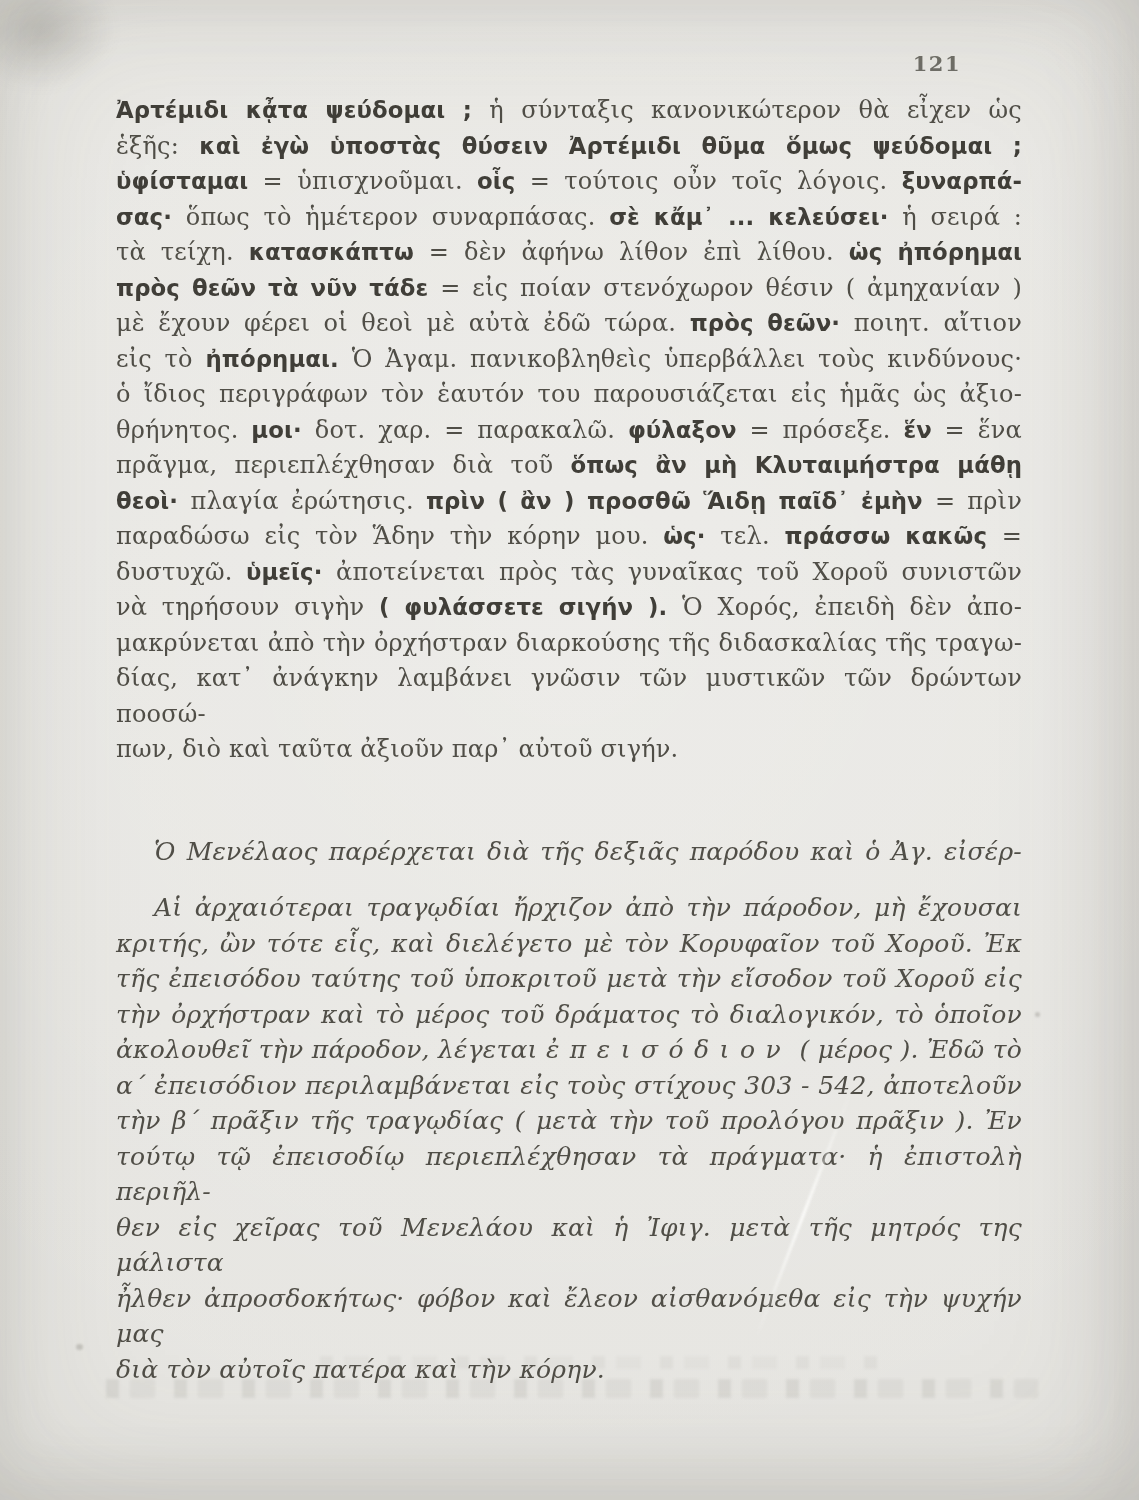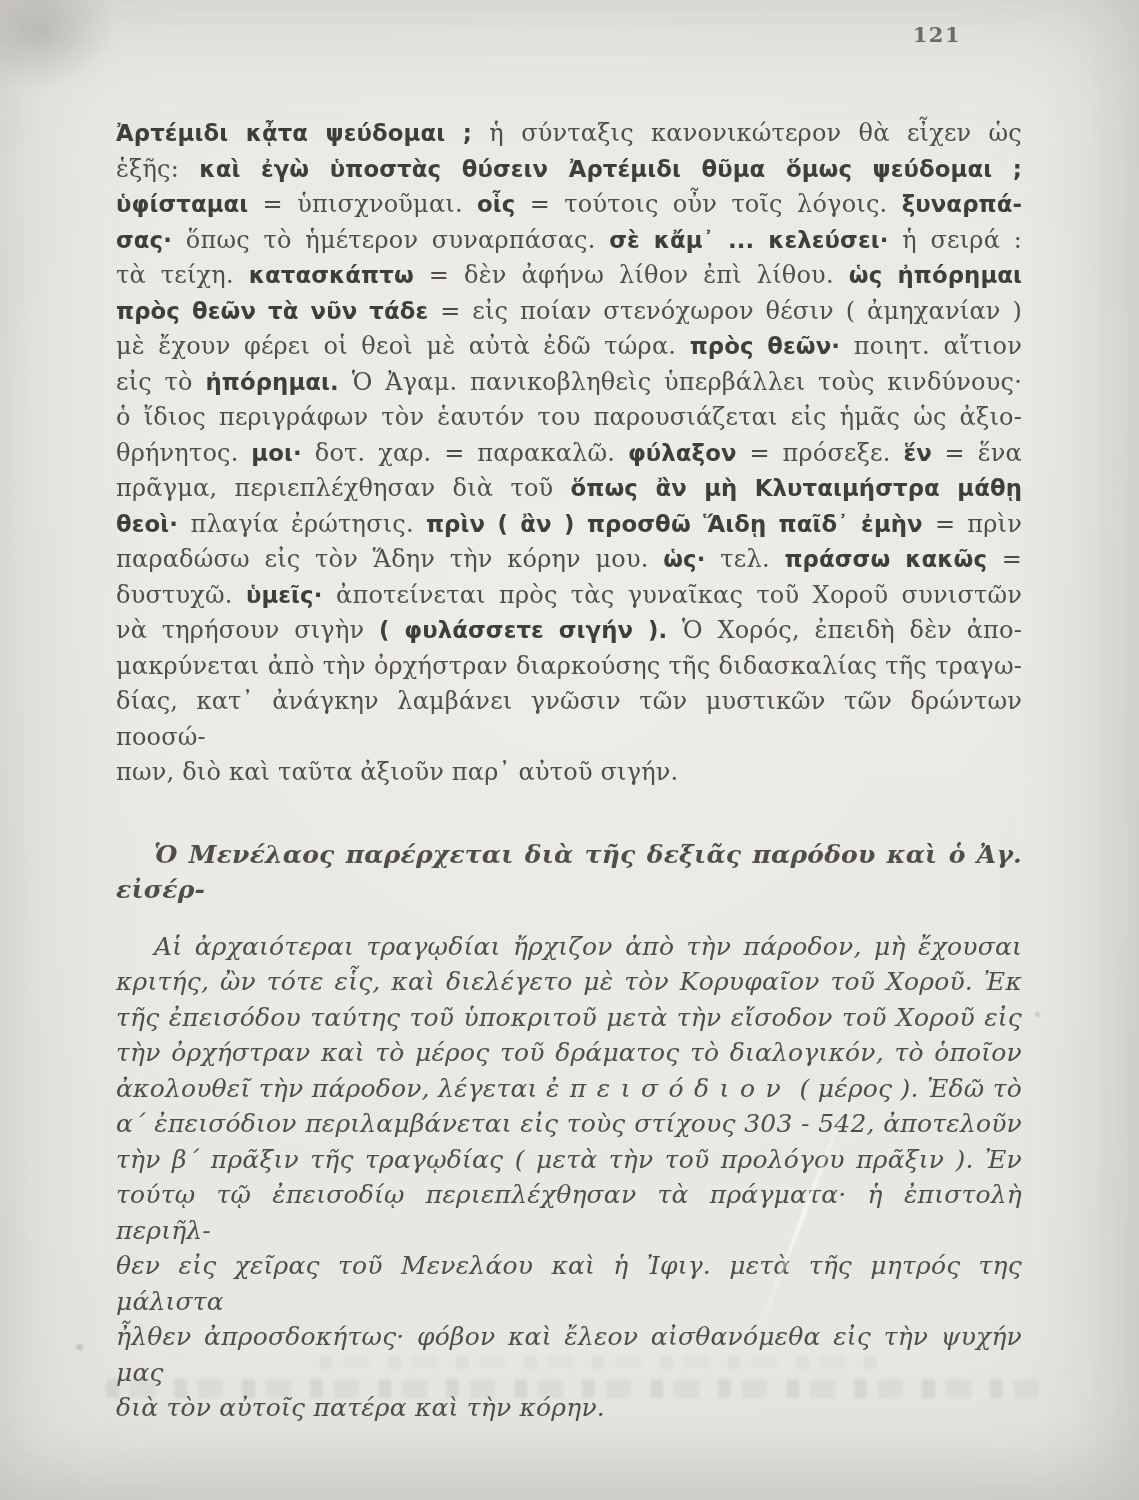--- a/index.html
+++ b/index.html
@@ -33,32 +33,32 @@
   }
   .smudge-tl {
     position: absolute;
     left: -34px; top: -30px;
     width: 150px; height: 120px;
     background: radial-gradient(closest-side, rgba(75,72,63,0.22), rgba(75,72,63,0));
     filter: blur(6px);
   }
   .page-number {
     position: absolute;
-    top: 22px;
+    top: 51px;
     right: 178px;
     font-family: "DejaVu Serif", serif;
     font-size: 21px;
     font-weight: 700;
     letter-spacing: 1.5px;
     color: var(--page_number_ink, #6f6e67);
   }
   .text-block {
     position: absolute;
     left: 116px;
-    top: 116px;
+    top: 93px;
     width: 906px;
   }
   .line {
     font-size: 24px;
     line-height: 35.5px;
     letter-spacing: 0.2px;
     color: var(--ink, #504e47);
     text-align: justify;
     text-align-last: left;
   }
@@ -71,21 +71,21 @@
     font-size: 22.8px;
     color: var(--ink_bold, #403e38);
     letter-spacing: 0.1px;
   }
   .block.note .line {
     font-style: italic;
     font-size: 25px;
   }
   .spread { letter-spacing: 0.42em; }
   .block { margin: 0; }
-  .block:nth-of-type(2) { margin-top: 46px; font-weight: bold; }
+  .block:nth-of-type(2) { margin-top: 66px; }
   .block:nth-of-type(3) { margin-top: 21px; }
   .block:nth-of-type(4) { margin-top: 0; }
   
   .crease {
     position: absolute;
     left: 802px; top: 1082px;
     width: 3px; height: 265px;
     background: linear-gradient(rgba(252,252,250,0), rgba(252,252,250,0.95), rgba(252,252,250,0));
     transform: rotate(21deg);
     filter: blur(1px);

